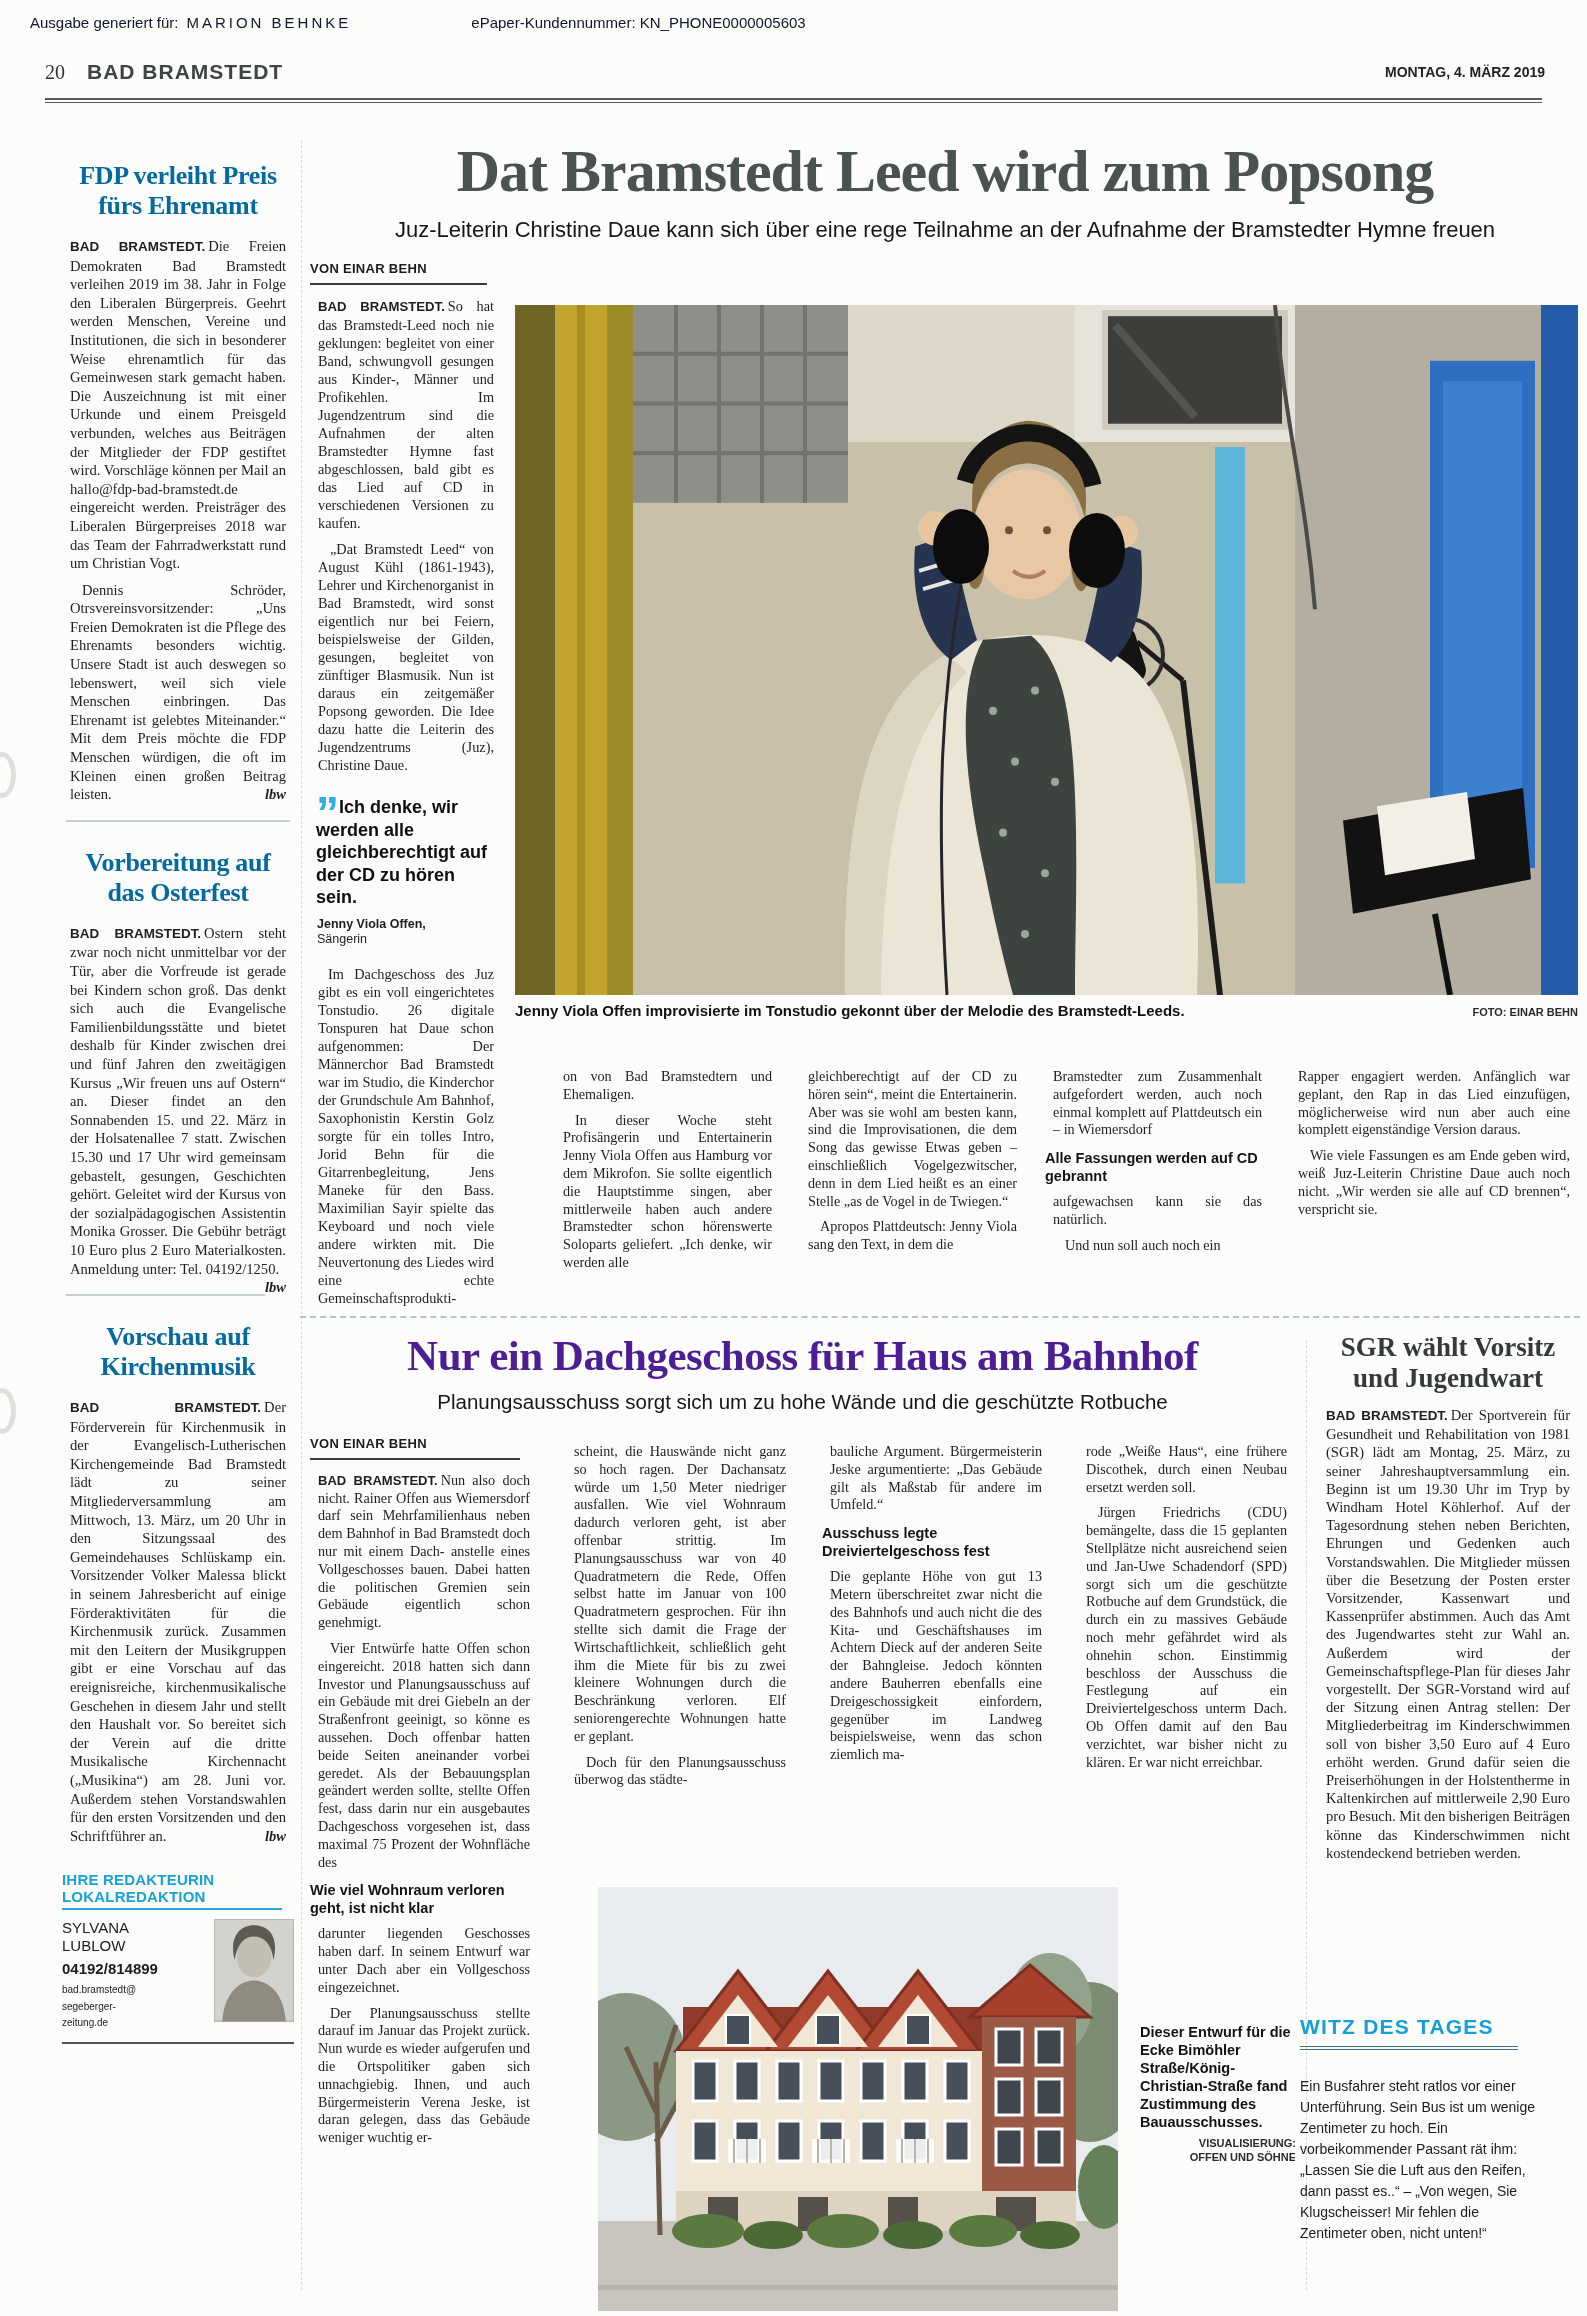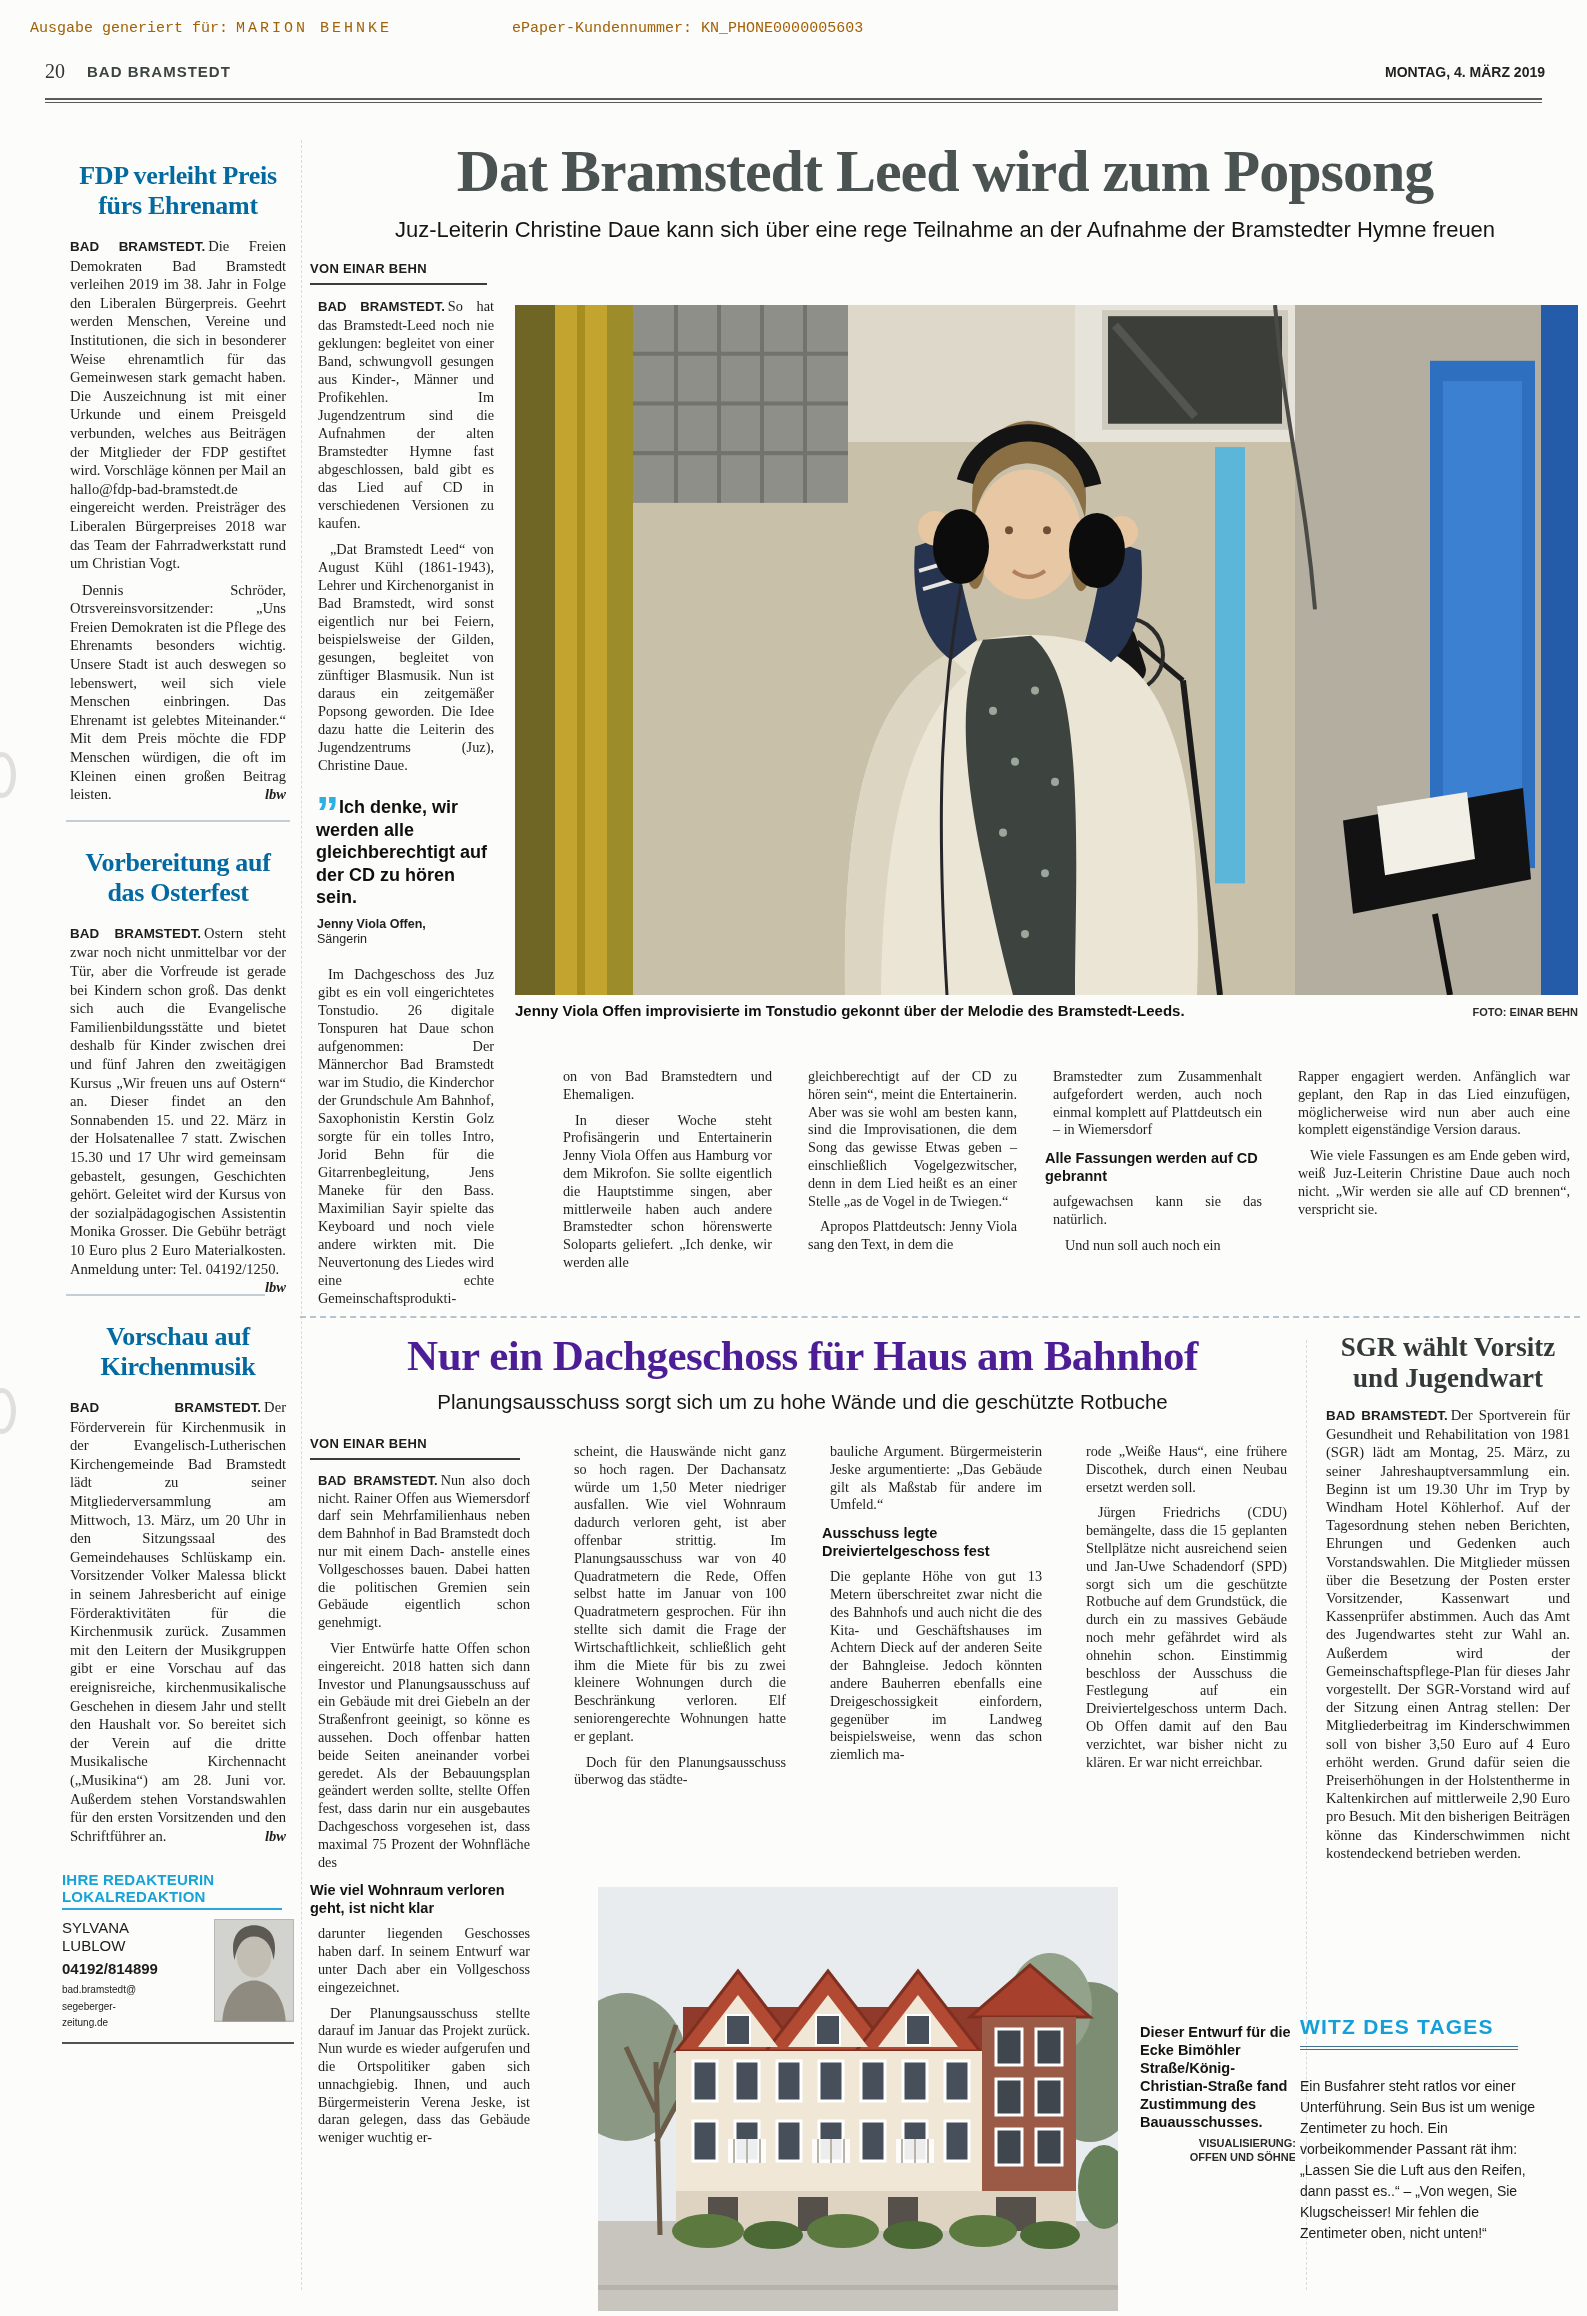--- a/index.html
+++ b/index.html
@@ -2,28 +2,28 @@
 <html><head>
 <meta charset="utf-8">
 <style>
   html,body { margin:0; padding:0; background:#d8d8d4; }
   .page { position:relative; width:1587px; height:2316px; margin:0 auto; background:#fcfcfa;
           font-family:"Liberation Serif","DejaVu Serif",serif; color:#1f1e1c; overflow:hidden; }
   .page * { box-sizing:border-box; }
   p { margin:8px; text-align:justify; }
 
   
-  .top-strip { position:absolute; left:30px; top:20px; width:1520px; display:flex; gap:120px;
-               font-family:Liberation Mono, monospace; font-size:15px; color:#a16207; }
+  .top-strip { position:absolute; left:30px; top:14px; width:1520px; display:flex; gap:120px;
+               font-family:Liberation Sans, sans-serif; font-size:15px; color:#0f172a; }
   .gen-name { letter-spacing:3px; margin-left:8px; }
 
   
   .masthead { position:absolute; left:45px; top:60px; width:1500px; display:flex; align-items:center; }
   .page-num { font-size:20px; color:#333; }
-  .section-title { font-family:"Liberation Sans",sans-serif; font-weight:800; font-size:15px;
+  .section-title { font-family:"Liberation Sans",sans-serif; font-weight:800; font-size:21px;
                    letter-spacing:1px; color:#3d4443; margin-left:22px; }
   .mast-date { margin-left:auto; font-family:"Liberation Sans",sans-serif; font-weight:700; font-size:14px; color:#222; }
   .mast-rule { position:absolute; left:45px; top:98px; width:1497px; height:5px;
                border-top:2px solid #5a5a58; border-bottom:1px solid #5a5a58; }
 
   
   .ring { position:absolute; width:28px; height:46px; border:5px solid #dddcd8; border-radius:50%; left:-12px; opacity:.9; }
 
   
   .vrule { position:absolute; border-left:1px dashed #ccd5da; opacity:.8; }

